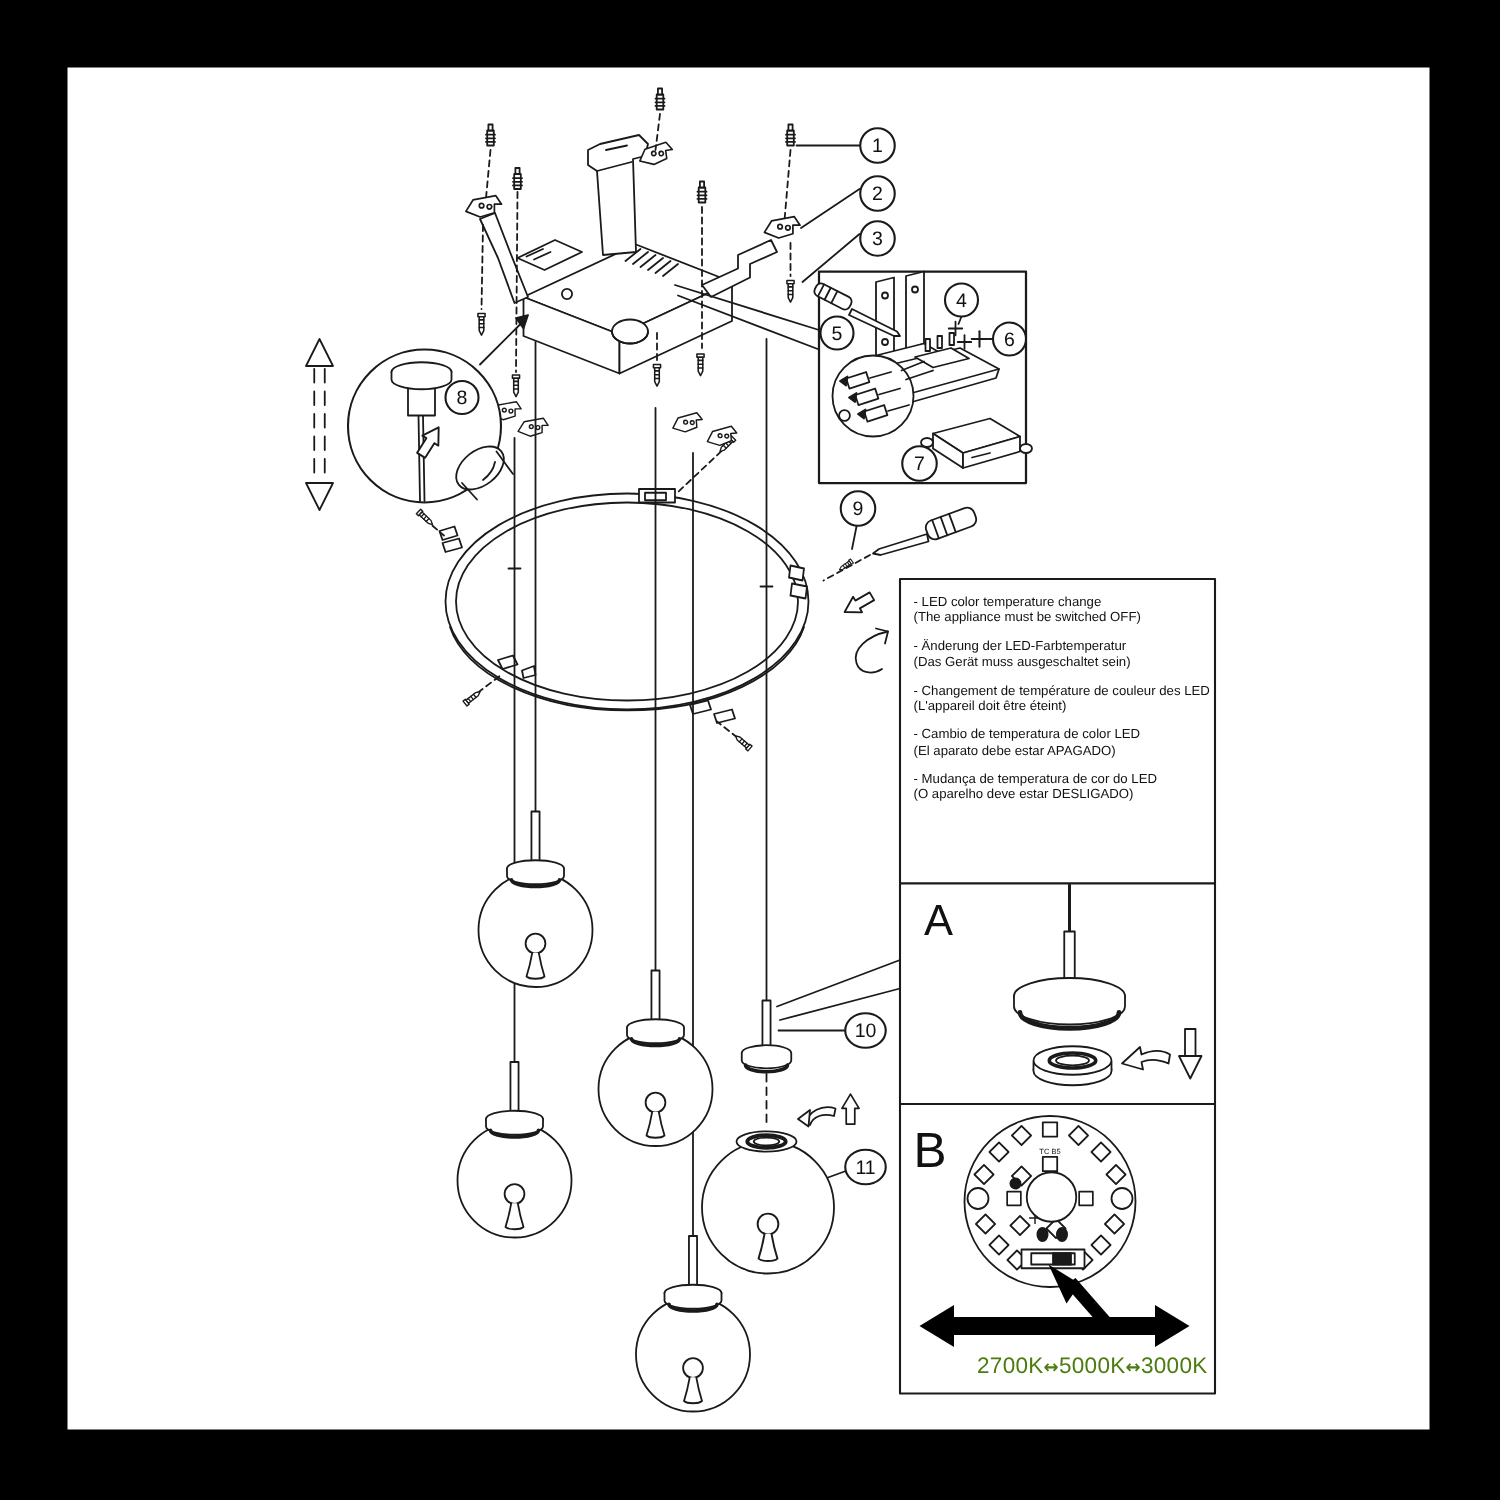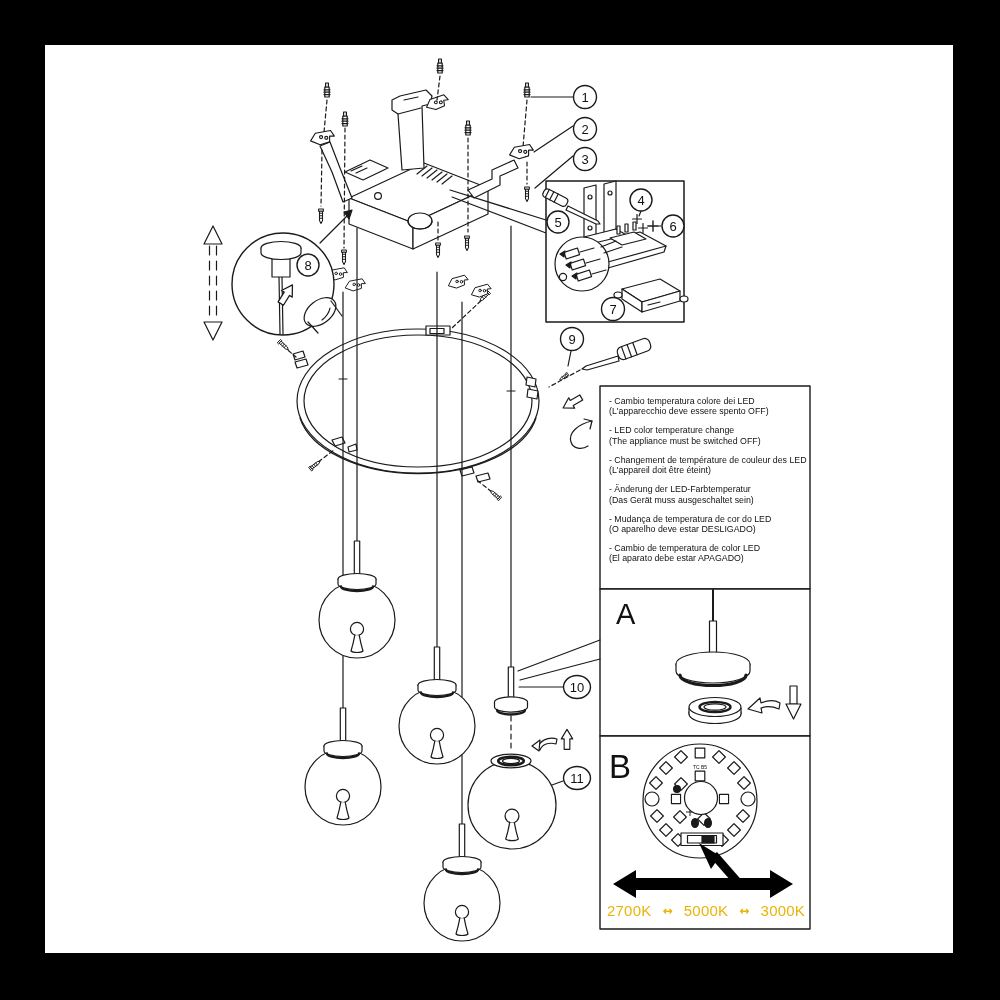--- a/index.html
+++ b/index.html
@@ -6,21 +6,21 @@
   .stage{position:relative;width:1000px;height:1000px;background:#000;overflow:hidden;
          font-family:"Liberation Sans", sans-serif;}
   .stage svg{position:absolute;left:0;top:0;}
   .txt-layer{position:absolute;left:0;top:0;width:1000px;height:1000px;pointer-events:none;}
   .instructions{position:absolute;left:601px;top:388px;width:204px;height:198px;
                 padding:8px 0 0 8px;font-size:8.8px;line-height:10.4px;color:#111;}
   .para + .para{margin-top:8.6px;}
   .label-a{position:absolute;left:616px;top:598px;font-size:29px;color:#111;}
   .label-b{position:absolute;left:609px;top:748px;font-size:33px;color:#111;}
   .temps{position:absolute;left:607px;top:902px;width:198px;display:flex;
-         justify-content:space-between;align-items:center;font-size:15px;color:#eab308;
+         justify-content:flex-end;align-items:center;font-size:15px;color:#4d7c0f;
          letter-spacing:.2px;}
   .temps .arr{font-size:12px;font-weight:bold;
               font-family:"DejaVu Sans","Liberation Sans",sans-serif;}
   .co-text{font-size:13px;fill:#111;stroke:none;text-anchor:middle;}
   .tiny-text{font-size:5px;fill:#111;stroke:none;text-anchor:middle;}
 </style>
 </head>
 <body>
 
 <div class="stage">
@@ -431,42 +431,38 @@
     <text class="co-text" x="572" y="343.5">9</text>
     <text class="co-text" x="577" y="691.5">10</text>
     <text class="co-text" x="577" y="782.5">11</text>
     <text class="tiny-text" x="700" y="769">TC B5</text>
   </g>
 </svg>
 
 <div class="txt-layer">
   <div class="instructions">
     <div class="para">
-      <div>- Cambio temperatura colore dei LED</div>
-      <div>(L'apparecchio deve essere spento OFF)</div>
+      <div>- LED color temperature change</div>
+      <div>(The appliance must be switched OFF)</div>
     </div>
     <div class="para">
-      <div>- LED color temperature change</div>
-      <div>(The appliance must be switched OFF)</div>
+      <div>- Änderung der LED-Farbtemperatur</div>
+      <div>(Das Gerät muss ausgeschaltet sein)</div>
     </div>
     <div class="para">
       <div>- Changement de température de couleur des LED</div>
       <div>(L'appareil doit être éteint)</div>
     </div>
     <div class="para">
-      <div>- Änderung der LED-Farbtemperatur</div>
-      <div>(Das Gerät muss ausgeschaltet sein)</div>
+      <div>- Cambio de temperatura de color LED</div>
+      <div>(El aparato debe estar APAGADO)</div>
     </div>
     <div class="para">
       <div>- Mudança de temperatura de cor do LED</div>
       <div>(O aparelho deve estar DESLIGADO)</div>
-    </div>
-    <div class="para">
-      <div>- Cambio de temperatura de color LED</div>
-      <div>(El aparato debe estar APAGADO)</div>
     </div>
   </div>
 
   <div class="label-a">A</div>
   <div class="label-b">B</div>
 
   <div class="temps">
     <span>2700K</span>
     <span class="arr">↔</span>
     <span>5000K</span>

